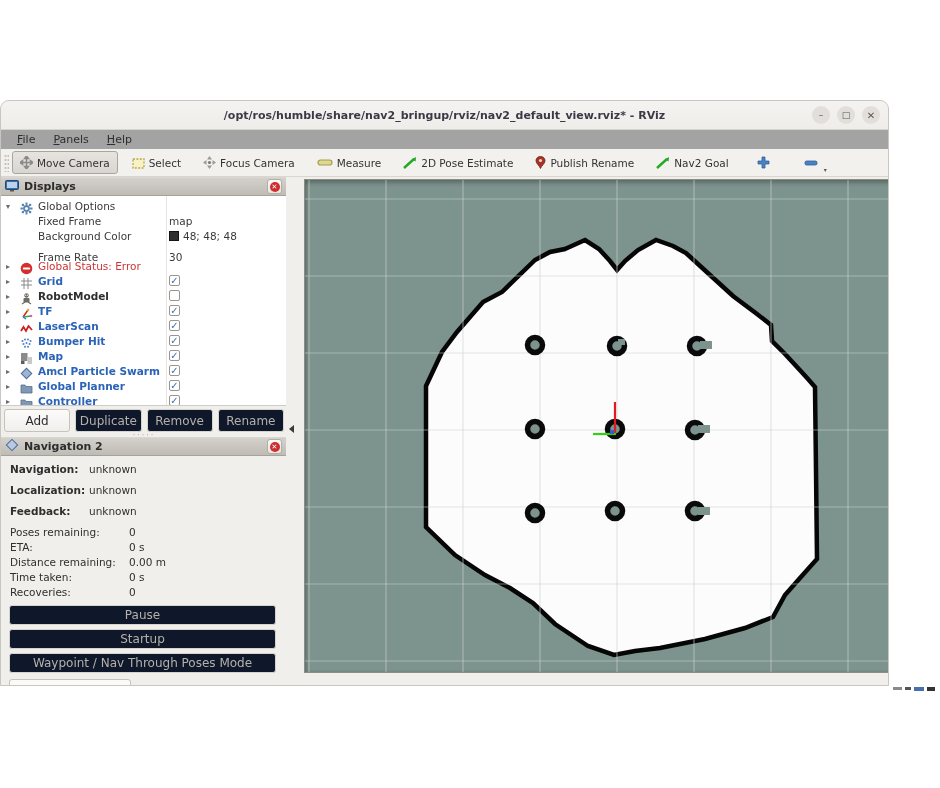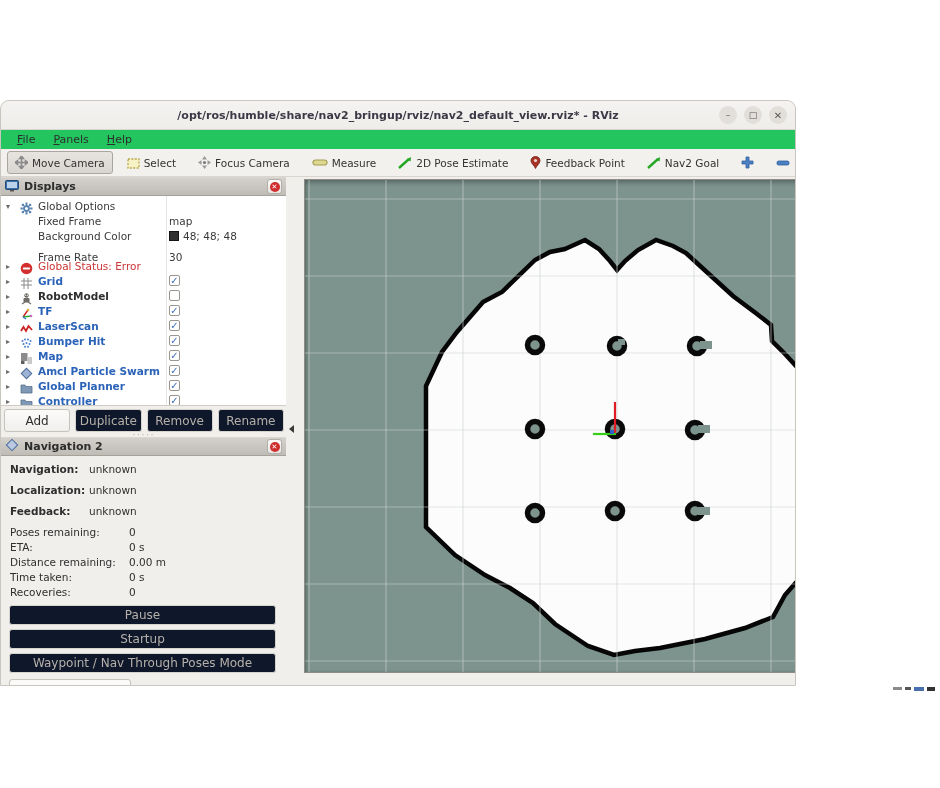--- a/index.html
+++ b/index.html
@@ -1,36 +1,36 @@
 <!DOCTYPE html>
 <html><head>
 <meta charset="utf-8">
 <style>
   * { margin:0; padding:0; box-sizing:border-box; }
   html,body { width:940px; height:788px; background:#ffffff; overflow:hidden;
               font-family:"DejaVu Sans", sans-serif; -webkit-font-smoothing:antialiased; }
 
-  .window { position:absolute; left:0; top:100px; width:796px; height:586px;
+  .window { position:absolute; left:0; top:100px; width:889px; height:586px;
             background:#f1efec; border:1px solid #c9c5bf; border-radius:9px 9px 0 0;
             overflow:hidden; }
 
   
   .titlebar { position:absolute; left:0; top:0; width:100%; height:29px;
               background:linear-gradient(#f5f3f1,#efedea); border-bottom:1px solid #d7d3ce;
               border-radius:8px 8px 0 0; display:flex; align-items:center; justify-content:center; }
   .title-text { font-size:11px; font-weight:bold; color:#3d3846; }
   .win-controls { position:absolute; right:8px; top:5px; display:flex; gap:7px; }
   .win-btn { width:18px; height:18px; border-radius:50%; background:#e2dfdb;
              display:flex; align-items:center; justify-content:center;
              font-size:9px; color:#5c5752; cursor:default; }
   .win-btn.close { font-size:10px; }
 
   
   .menubar { position:absolute; left:0; top:29px; width:100%; height:19px;
-             background:#22c55e; display:flex; align-items:center; padding-left:8px; gap:2px; }
+             background:#a3a3a3; display:flex; align-items:center; padding-left:8px; gap:2px; }
   .menu-item { font-size:11px; color:#2e2e2e; padding:1px 8px; }
   .menu-item u { text-decoration:underline; }
 
   
   .toolbar { position:absolute; left:0; top:48px; width:100%; height:28px;
              background:#f3f1ee; border-bottom:1px solid #d9d6d0;
              display:flex; align-items:center; padding-left:3px; }
   .tb-grip { width:5px; height:18px; margin-right:3px;
              background-image:radial-gradient(circle, #c4c0ba 1px, transparent 1.2px);
              background-size:3px 4px; }
@@ -197,21 +197,21 @@
       <span>2D Pose Estimate</span>
     </div>
 
     <div class="tool-btn">
       <span>
         <svg width="11" height="13" viewBox="0 0 11 13">
             <path d="M5.5 0.5 C8.2 0.5 10 2.3 10 4.7 C10 7.6 6.5 9.5 5.5 12.5 C4.5 9.5 1 7.6 1 4.7 C1 2.3 2.8 0.5 5.5 0.5 Z" fill="#a93226" stroke="#6f1f17" stroke-width="0.8"></path>
             <circle cx="5.5" cy="4.5" r="1.6" fill="#e8d5d2"></circle>
           </svg>
       </span>
-      <span>Feedback Point</span>
+      <span>Publish Rename</span>
     </div>
 
     <div class="tool-btn">
       <span>
         <svg width="14" height="12" viewBox="0 0 14 12">
             <line x1="1" y1="11" x2="11" y2="2" stroke="#24a824" stroke-width="2.4"></line>
             <path d="M13 0 L12.6 4.4 L9 2.3 Z" fill="#24a824"></path>
           </svg>
       </span>
       <span>Nav2 Goal</span>

